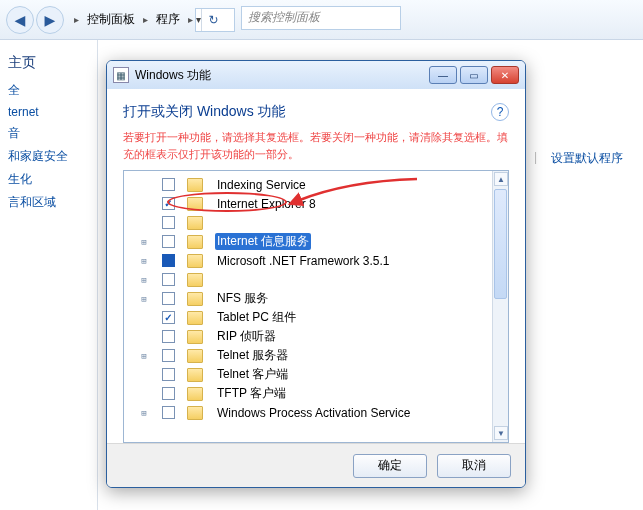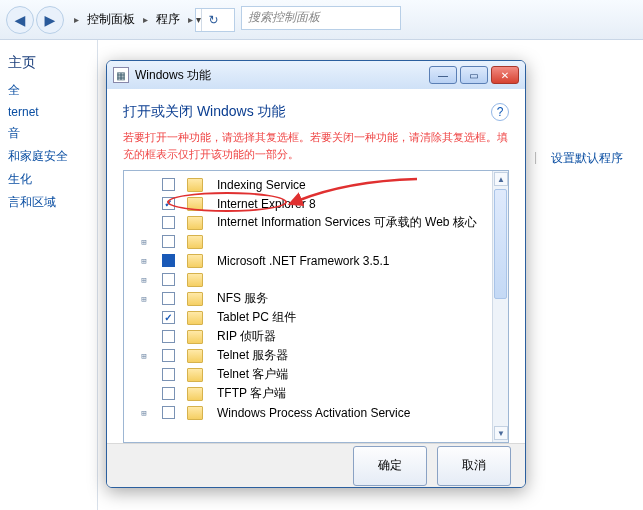--- a/index.html
+++ b/index.html
@@ -56,21 +56,21 @@
   .node { display:flex; align-items:center; height:19px; padding-left:10px; white-space:nowrap;gap:8px;}
   .expander { width:12px; text-align:center; color:#6b84a3; font-size:9px; cursor:pointer; font-family:monospace;}
   .chk { width:13px; height:13px; border:1px solid #7a92b4; background:#fff; margin:0 4px; display:inline-flex; align-items:center; justify-content:center; font-size:10px; color:#1959b7;}
   .chk.checked::after { content:"✓"; color:#1959b7; font-weight:bold; line-height:1;}
   .chk.filled { background:#1959b7; border-color:#1959b7;}
   .ficon { width:16px; height:14px; background:linear-gradient(#ffe9a8,#f5cf63); border:1px solid #d6b24c; border-radius:1px; margin-right:4px; }
   .label { font-size:12px; color:#000; padding:0 2px;}
   .label.sel { background:#2a72d4; color:#fff; border-radius:2px;}
 
   .dlg-footer { height:44px; background:#f0f0f0; border-top:1px solid #d9d9d9; display:flex; align-items:center; justify-content:flex-end; gap:10px; padding:0 14px; border-bottom-left-radius:5px; border-bottom-right-radius:5px;}
-  .btn { min-width:74px; height:40px; border:1px solid #8aa2c4; background:linear-gradient(#fdfdfe,#e5ecf6); border-radius:3px; font-size:12px; display:flex; align-items:center; justify-content:center; cursor:pointer;}
+  .btn { min-width:74px; height:24px; border:1px solid #8aa2c4; background:linear-gradient(#fdfdfe,#e5ecf6); border-radius:3px; font-size:12px; display:flex; align-items:center; justify-content:center; cursor:pointer;}
 
   
   .anno-circle { position:absolute; border:2px solid #e03030; border-radius:50%; pointer-events:none; }
   .anno-arrow { position:absolute; pointer-events:none; }
 </style>
 </head>
 <body>
 
 <div class="topbar">
   <div class="nav-btn">◀</div>
@@ -138,26 +138,26 @@
             <div class="node">
               <span class="expander"></span>
               <span class="chk checked"></span>
               <span class="ficon"></span>
               <span class="label">Internet Explorer 8</span>
             </div>
             <div class="node">
               <span class="expander"></span>
               <span class="chk "></span>
               <span class="ficon"></span>
-              <span class="label">Internet Information Services 可承载的 Web 核心</span>
-            </div>
-            <div class="node">
-              <span class="expander">⊞</span>
-              <span class="chk "></span>
-              <span class="ficon"></span>
+            </div>
+            <div class="node">
+              <span class="expander">⊞</span>
+              <span class="chk "></span>
+              <span class="ficon"></span>
+              <span class="label sel">Internet 信息服务</span>
             </div>
             <div class="node">
               <span class="expander">⊞</span>
               <span class="chk filled"></span>
               <span class="ficon"></span>
               <span class="label">Microsoft .NET Framework 3.5.1</span>
             </div>
             <div class="node">
               <span class="expander">⊞</span>
               <span class="chk "></span>

